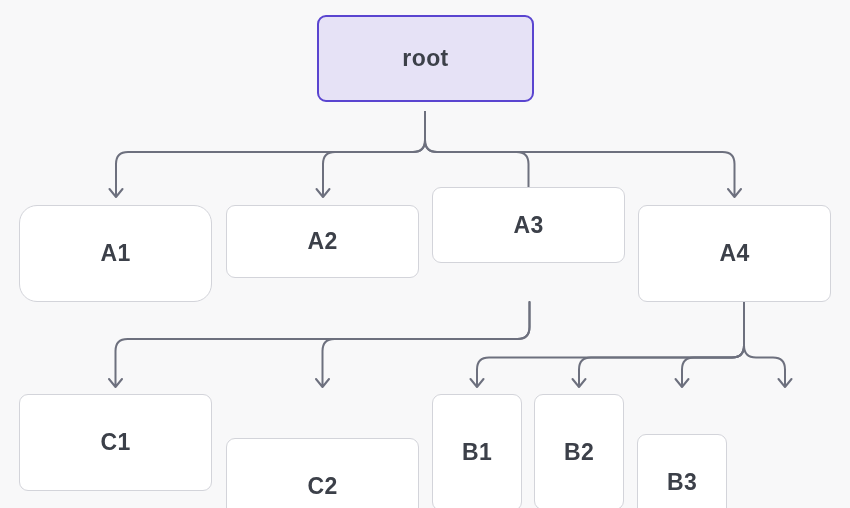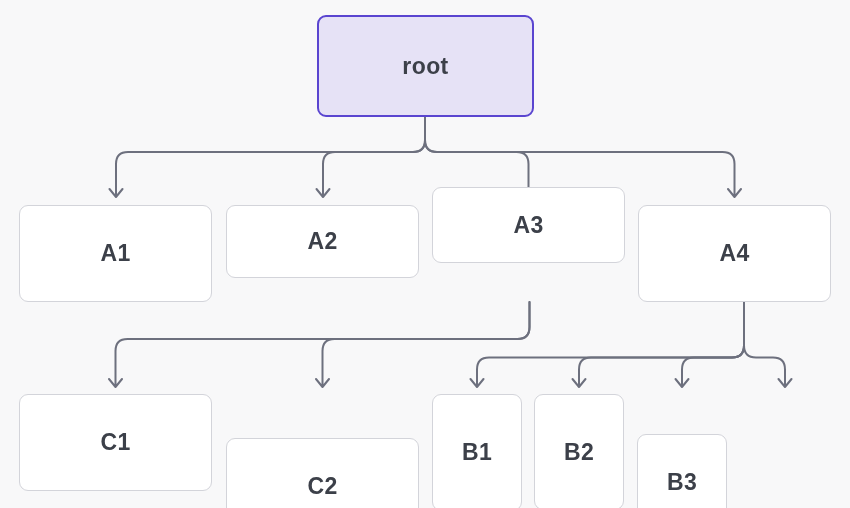--- a/index.html
+++ b/index.html
@@ -61,25 +61,25 @@
       <path d="M529.5,302 V327 Q529.5,339 517.5,339 H127.5 Q115.5,339 115.5,351 V386.5 M109,379 L115.5,387 L122,379"></path>
       <path d="M529.5,302 V327 Q529.5,339 517.5,339 H334.5 Q322.5,339 322.5,351 V386.5 M316,379 L322.5,387 L329,379"></path>
 
       <path d="M744,302 V345.5 Q744,357.5 732,357.5 H489 Q477,357.5 477,369.5 V386.5 M470.5,379 L477,387 L483.5,379"></path>
       <path d="M744,302 V345.5 Q744,357.5 732,357.5 H591 Q579,357.5 579,369.5 V386.5 M572.5,379 L579,387 L585.5,379"></path>
       <path d="M744,302 V345.5 Q744,357.5 732,357.5 H694 Q682,357.5 682,369.5 V386.5 M675.5,379 L682,387 L688.5,379"></path>
       <path d="M744,302 V345.5 Q744,357.5 756,357.5 H773 Q785,357.5 785,369.5 V386.5 M778.5,379 L785,387 L791.5,379"></path>
     </g>
   </svg>
 
-  <div class="node root" style="left:317px; top:15px; width:217px; height:102px;">
+  <div class="node root" style="left:317px; top:15px; width:217px; height:87px;">
     <span class="label">root</span>
   </div>
 
-  <div class="node" style="left:19px; top:205px; width:193px; height:97px;">
+  <div class="node" style="left:19px; top:205px; width:193px; height:97px;border-radius:18px;">
     <span class="label">A1</span>
   </div>
   <div class="node" style="left:226px; top:205px; width:193px; height:73px;">
     <span class="label">A2</span>
   </div>
   <div class="node" style="left:432px; top:187px; width:193px; height:76px;">
     <span class="label">A3</span>
   </div>
   <div class="node" style="left:638px; top:205px; width:193px; height:97px;">
     <span class="label">A4</span>

